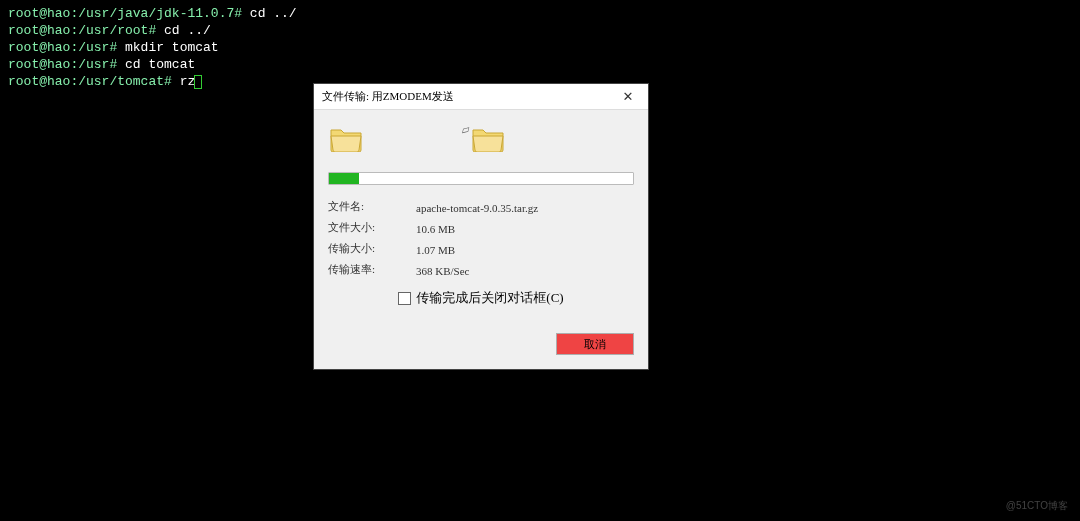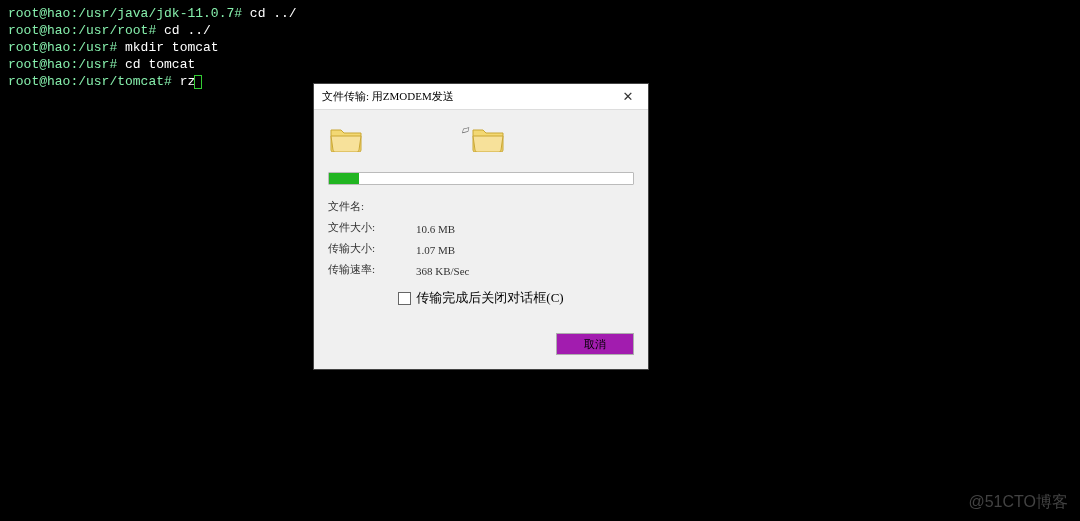--- a/index.html
+++ b/index.html
@@ -98,34 +98,34 @@
       background: #fff;
     }
     .button-row {
       display: flex;
       justify-content: flex-end;
       padding: 12px 14px 14px;
     }
     .btn {
       width: 78px;
       height: 22px;
-      background: #a21caf;
+      background: #ef4444;
       border: 1px solid #adadad;
       font-size: 11px;
       display: flex;
       align-items: center;
       justify-content: center;
     }
     .watermark {
       position: absolute;
       right: 12px;
       bottom: 8px;
       color: #666;
       font-family: sans-serif;
-      font-size: 16px;
+      font-size: 10px;
       opacity: .65;
     }
   </style>
 </head>
 <body>
 
 <div class="terminal">
   <div class="term-line"><span class="prompt">root@hao:/usr/java/jdk-11.0.7#</span><span> cd ../</span></div>
   <div class="term-line"><span class="prompt">root@hao:/usr/root#</span><span> cd ../</span></div>
   <div class="term-line"><span class="prompt">root@hao:/usr#</span><span> mkdir tomcat</span></div>
@@ -157,20 +157,21 @@
             </svg>
         </span>
       </span>
     </div>
     <div class="progress-wrap">
       <div class="progress-bar" style="width: 10%;"></div>
     </div>
     <div class="info-table">
       <div class="info-row">
         <div class="info-label">文件名:</div>
+        <div class="info-value">apache-tomcat-9.0.35.tar.gz</div>
       </div>
       <div class="info-row">
         <div class="info-label">文件大小:</div>
         <div class="info-value">10.6 MB</div>
       </div>
       <div class="info-row">
         <div class="info-label">传输大小:</div>
         <div class="info-value">1.07 MB</div>
       </div>
       <div class="info-row">

